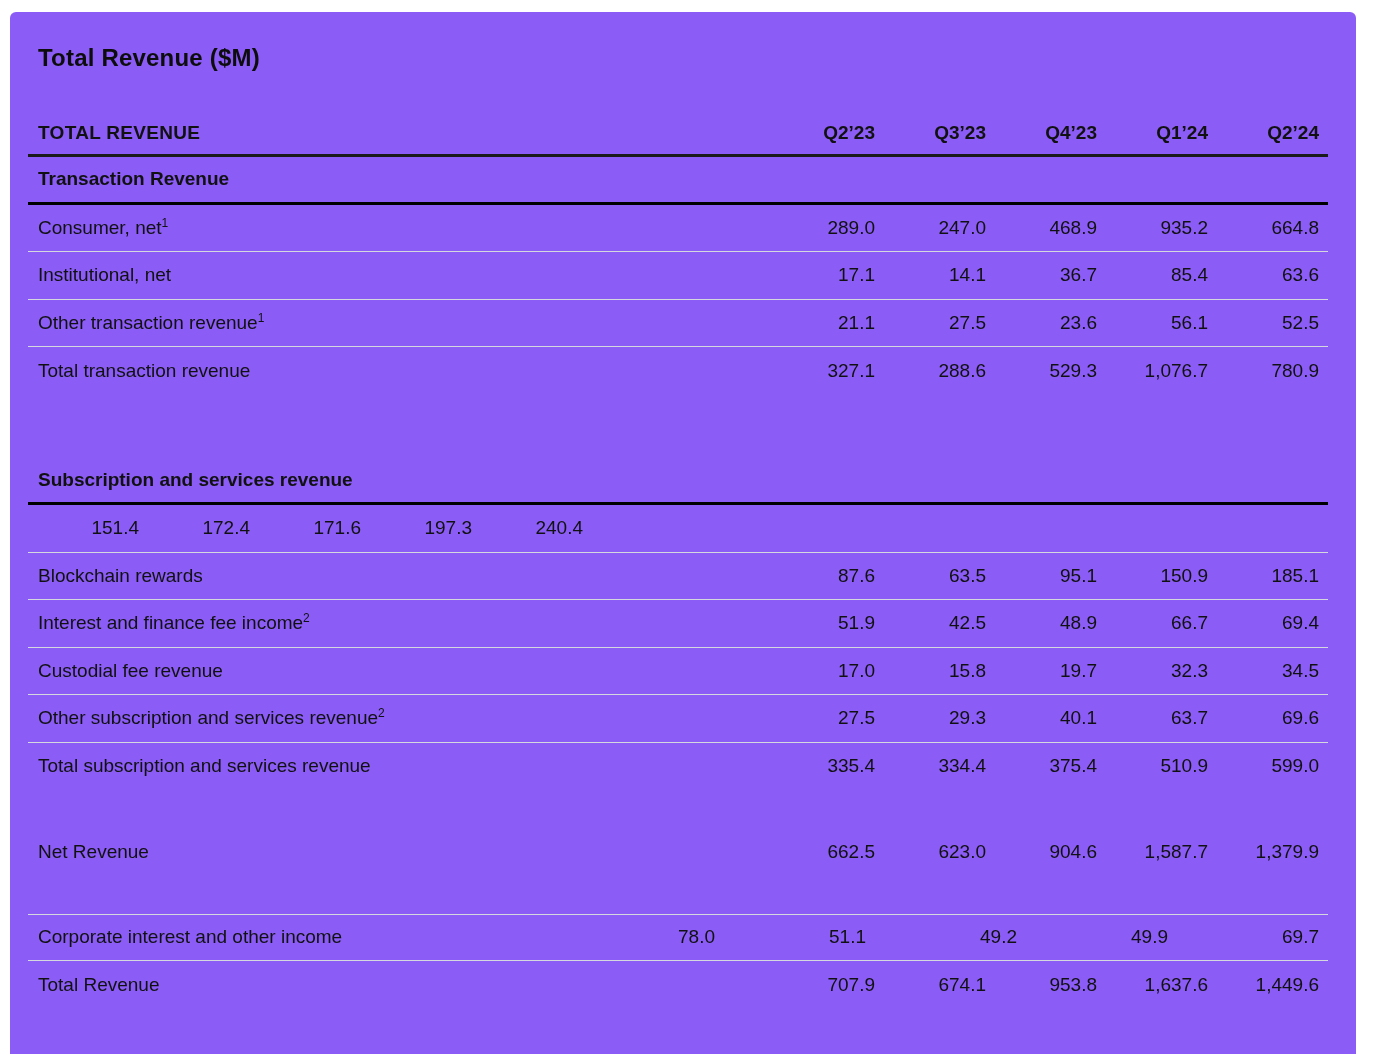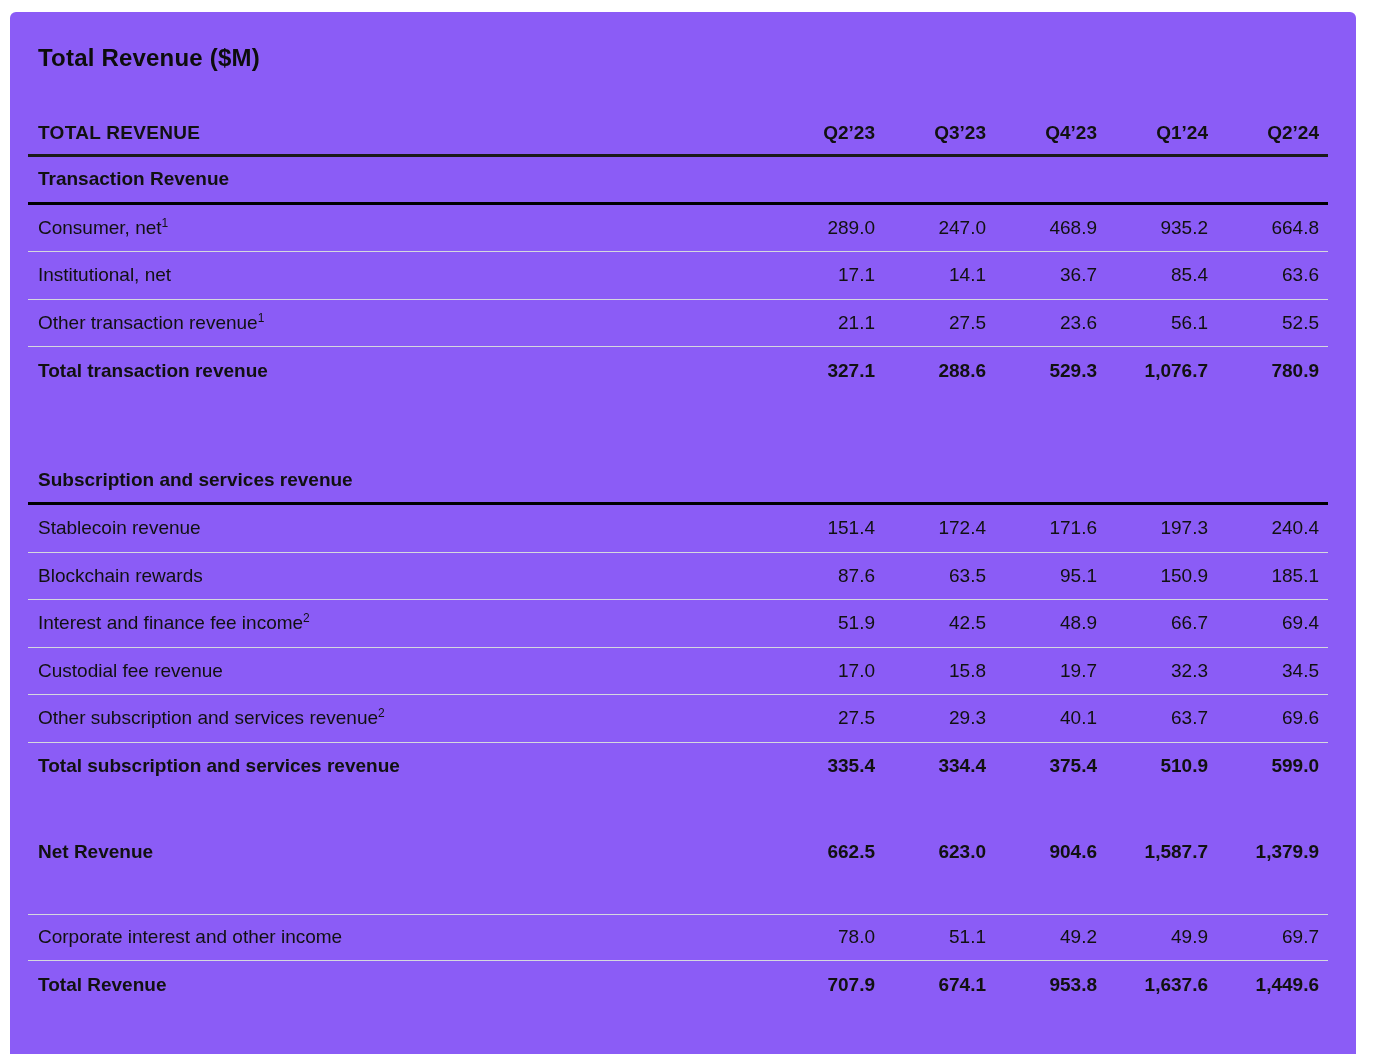--- a/index.html
+++ b/index.html
@@ -57,24 +57,25 @@
   }
   .header-row .label { letter-spacing: 0.3px; }
   .row-group {
     font-weight: bold;
     border-bottom: 3px solid #000000;
   }
   .row-item {
     border-bottom: 1px solid #d5d8de;
   }
   .row-total {
-    font-weight: bold;
+    font-weight: normal;
   }
   .rule-above {
     border-top: 1px solid #d5d8de;
+    gap: 40px;
   }
   .spacer-lg { height: 63px; }
   .spacer-md { height: 38px; }
 </style>
 </head>
 <body>
 
 <div class="panel">
   <div class="content">
     <div class="page-title">Total Revenue ($M)</div>
@@ -132,21 +133,20 @@
           <div class="spacer-lg"></div>
           <div class="trow row-group">
             <span class="label">Subscription and services revenue</span>
             <span class="val"></span>
             <span class="val"></span>
             <span class="val"></span>
             <span class="val"></span>
             <span class="val"></span>
           </div>
           <div class="trow row-item">
-            <span class="label">Stablecoin revenue</span>
             <span class="val">151.4</span>
             <span class="val">172.4</span>
             <span class="val">171.6</span>
             <span class="val">197.3</span>
             <span class="val">240.4</span>
           </div>
           <div class="trow row-item">
             <span class="label">Blockchain rewards</span>
             <span class="val">87.6</span>
             <span class="val">63.5</span>

